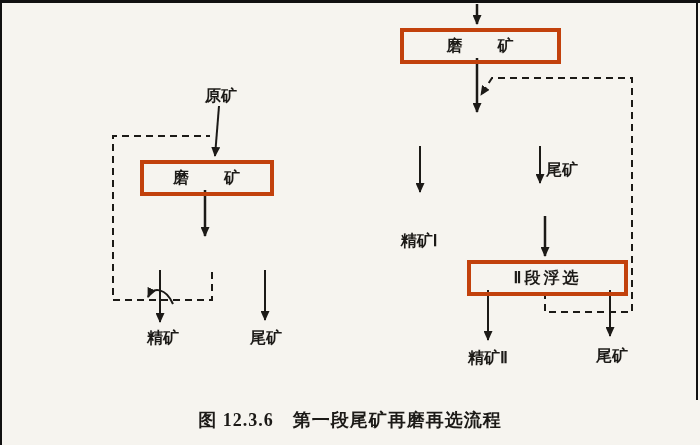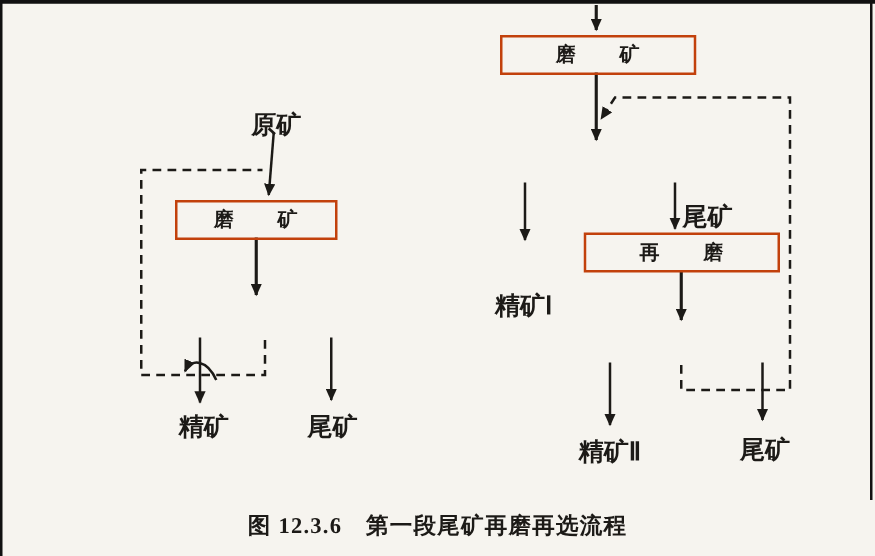--- a/index.html
+++ b/index.html
@@ -16,30 +16,30 @@
   }
   
   .edge-top{position:absolute;left:0;top:0;width:700px;height:3px;background:#111;}
   .edge-left{position:absolute;left:0;top:0;width:2px;height:445px;background:#111;}
   .edge-right{position:absolute;left:696px;top:0;width:2px;height:400px;background:#111;}
 
   .connector-layer{position:absolute;left:0;top:0;width:700px;height:445px;}
 
   .node{
     position:absolute;
-    border:2px solid #c2410c;
+    border:4px solid #c2410c;
     background:transparent;
     display:flex;align-items:center;justify-content:center;
     font-weight:bold;font-size:16px;
     letter-spacing:1px;
     white-space:pre;
   }
   .lbl{
     position:absolute;
-    font-weight:bold;font-size:20px;
+    font-weight:bold;font-size:16px;
     text-align:center;
     white-space:pre;
   }
   .caption{
     position:absolute;
     left:0;top:408px;width:700px;
     text-align:center;
     font-weight:bold;font-size:18px;
     letter-spacing:1px;
   }
@@ -77,20 +77,20 @@
     <path d="M610,290 L610,336" stroke="#1c1a17" stroke-width="2" fill="none" marker-end="url(#arw)"></path>
   </svg>
 
   <div class="lbl" style="left:190px;top:86px;width:62px;">原矿</div>
   <div class="node" style="left:140px;top:160px;width:126px;height:28px;">磨　　矿</div>
   <div class="lbl" style="left:136px;top:328px;width:54px;">精矿</div>
   <div class="lbl" style="left:241px;top:328px;width:50px;">尾矿</div>
 
   <div class="node" style="left:400px;top:28px;width:153px;height:28px;">磨　　矿</div>
   <div class="lbl" style="left:546px;top:160px;width:48px;text-align:left;">尾矿</div>
-  <div class="node" style="left:467px;top:186px;width:153px;height:28px;">再　　磨</div>
+  <div class="node" style="left:467px;top:260px;width:153px;height:28px;letter-spacing:3px;">Ⅱ段浮选</div>
   <div class="lbl" style="left:454px;top:348px;width:68px;">精矿Ⅱ</div>
   <div class="lbl" style="left:386px;top:198px;width:66px;margin-top:33px;">精矿Ⅰ</div>
   <div class="lbl" style="left:586px;top:346px;width:52px;">尾矿</div>
 
   <div class="caption">图 12.3.6　第一段尾矿再磨再选流程</div>
 
 </div>
 
 </body></html>

